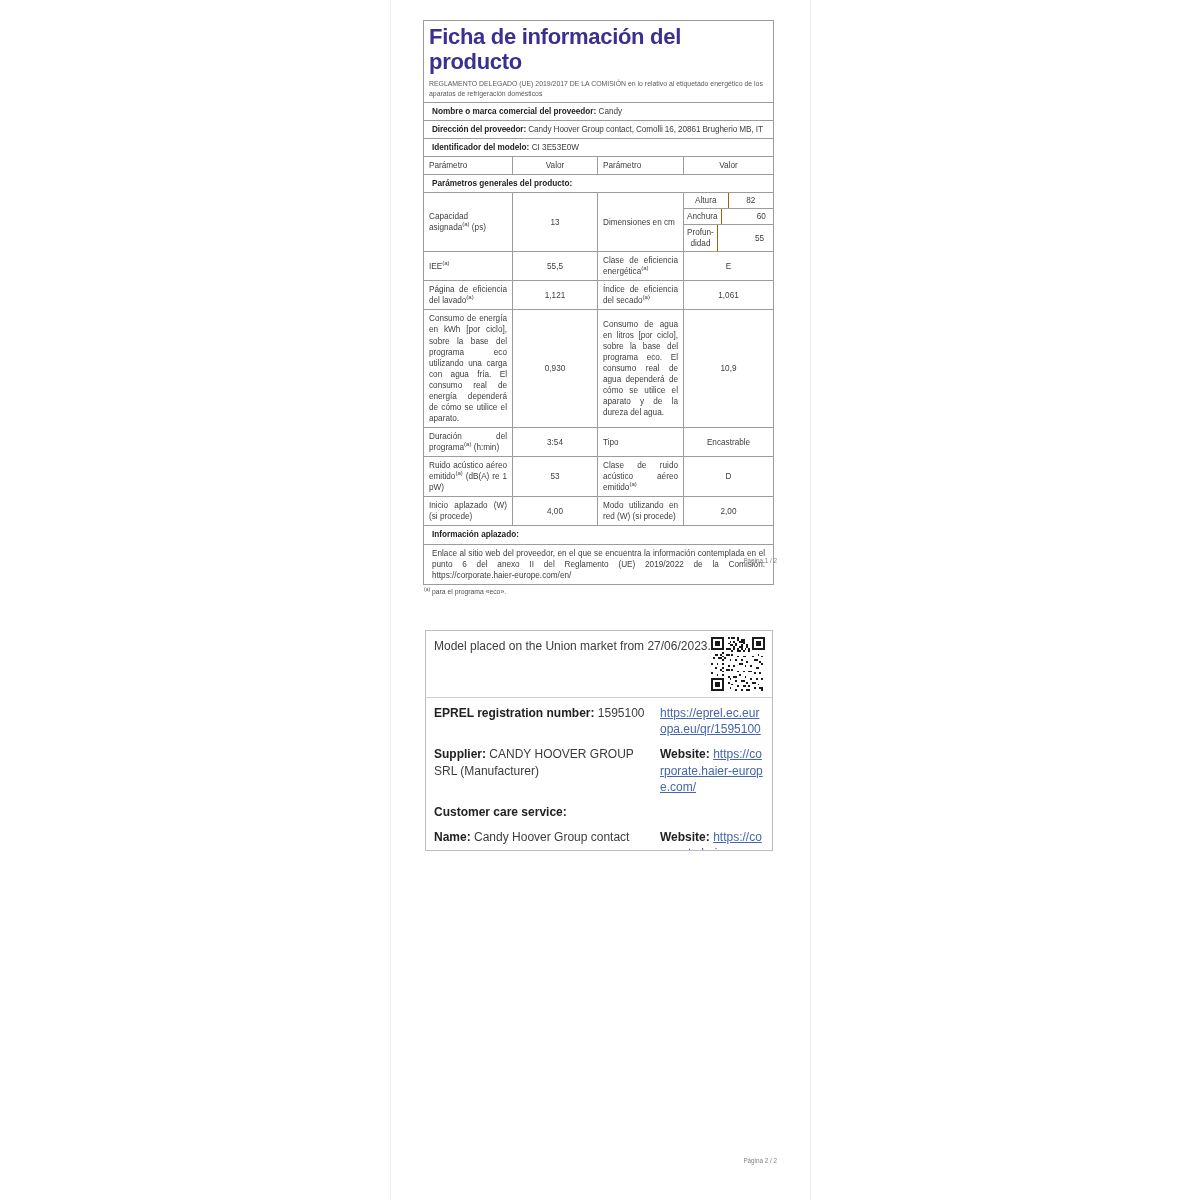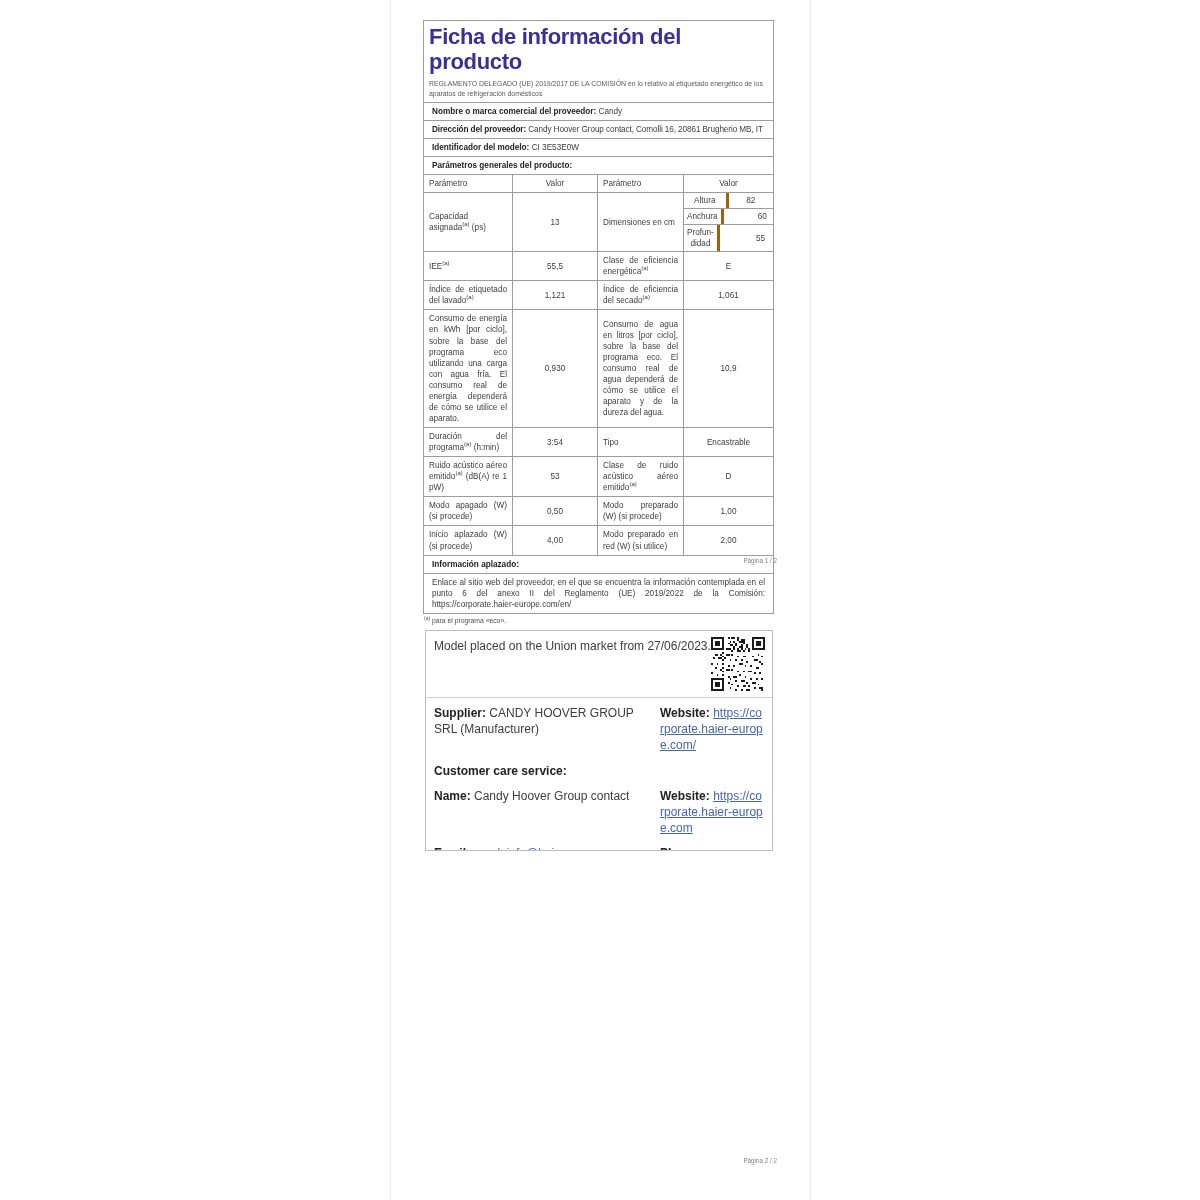--- a/index.html
+++ b/index.html
@@ -28,21 +28,21 @@
   .doc-title { font-size:22px; font-weight:700; color:#3a3092; line-height:1.15; letter-spacing:-0.3px; margin:0 0 4px 0; }
   .regulation { font-size:6.9px; color:#595959; line-height:1.45; }
   .center { text-align:center; }
   .just { text-align:justify; }
   sup { font-size:6px; line-height:0; vertical-align:super; }
   .dims-cell { padding:0 !important; }
   .dimrow { display:flex; }
   .dimrow + .dimrow { border-top:1px solid #9c9c9c;gap:28px; }
   .dim-l, .dim-v { width:50%; box-sizing:border-box; text-align:center; padding:2px 3px;
     display:flex; align-items:center; justify-content:center; min-height:15px; }
-  .dim-l { border-right:3px solid #a16207; }
+  .dim-l { border-right:1px solid #a16207; }
   .footnote { margin-top:3px; font-size:6.8px; color:#4f4f4f; padding-left:1px; }
   .footnote sup { font-size:5px; }
   .pagenum { position:absolute; right:423px; font-size:6.3px; color:#828282; }
   #pagenum1 { top:557px; }
   #pagenum2 { top:1157px; }
 
   
   #page2box { position:absolute; left:425px; top:630px; width:348px; height:221px;
     border:1px solid #bdbdbd; box-sizing:border-box; font-size:12px; overflow:hidden; }
   .p2row1 { position:relative; height:66px; border-bottom:1px solid #cfcfcf; }
@@ -95,30 +95,30 @@
     </tr>
 
     <tr>
       <td colspan="4" class="fullrow">
         <span class="b">Identificador del modelo:</span>
         <span>CI 3E53E0W</span>
       </td>
     </tr>
 
     <tr>
-      <td colspan="4" class="fullrow">
-        <span class="b">Parámetros generales del producto:</span>
-      </td>
-    </tr>
-
-    <tr>
       <td>Parámetro</td>
       <td class="center">Valor</td>
       <td>Parámetro</td>
       <td class="center">Valor</td>
+    </tr>
+
+    <tr>
+      <td colspan="4" class="fullrow">
+        <span class="b">Parámetros generales del producto:</span>
+      </td>
     </tr>
 
     <tr>
       <td class="just">
         <span>Capacidad asignada</span><sup>(a)</sup><span> (ps)</span>
       </td>
       <td class="center">13</td>
       <td>Dimensiones en cm</td>
       <td class="dims-cell">
         <div class="dimrow">
@@ -142,21 +142,21 @@
       </td>
       <td class="center">55,5</td>
       <td class="just">
         <span>Clase de eficiencia energética</span><sup>(a)</sup>
       </td>
       <td class="center">E</td>
     </tr>
 
     <tr>
       <td class="just">
-        <span>Índice de etiquetado del lavado</span><sup>(a)</sup>
+        <span>Página de eficiencia del lavado</span><sup>(a)</sup>
       </td>
       <td class="center">1,121</td>
       <td class="just">
         <span>Índice de eficiencia del secado</span><sup>(a)</sup>
       </td>
       <td class="center">1,061</td>
     </tr>
 
     <tr>
       <td class="just">Consumo de energía en kWh [por ciclo], sobre la base del programa eco utilizando una carga con agua fría. El consumo real de energía dependerá de cómo se utilice el aparato.</td>
@@ -178,31 +178,25 @@
       <td class="just">
         <span>Ruido acústico aéreo emitido</span><sup>(a)</sup><span> (dB(A) re 1 pW)</span>
       </td>
       <td class="center">53</td>
       <td class="just">
         <span>Clase de ruido acústico aéreo emitido</span><sup>(a)</sup>
       </td>
       <td class="center">D</td>
     </tr>
 
-    <tr>
-      <td class="just">Modo apagado (W) (si procede)</td>
-      <td class="center">0,50</td>
-      <td class="just">Modo preparado (W) (si procede)</td>
-      <td class="center">1,00</td>
-    </tr>
 
     <tr>
       <td class="just">Inicio aplazado (W) (si procede)</td>
       <td class="center">4,00</td>
-      <td class="just">Modo preparado en red (W) (si utilice)</td>
+      <td class="just">Modo utilizando en red (W) (si procede)</td>
       <td class="center">2,00</td>
     </tr>
 
 
     <tr>
       <td colspan="4" class="fullrow">
         <span class="b">Información aplazado:</span>
       </td>
     </tr>
 
@@ -242,20 +236,29 @@
         <path d="M8 6h1v1H8zM10 6h1v1h-1zM12 6h1v1h-1zM14 6h1v1h-1zM16 6h1v1h-1zM18 6h1v1h-1zM20 6h1v1h-1zM6 8h1v1H6zM6 10h1v1H6zM6 12h1v1H6zM6 14h1v1H6zM6 16h1v1H6zM6 18h1v1H6zM6 20h1v1H6z"></path>
         <path d="M9 0h1v1H9zM11 0h2v1h-2zM14 0h1v2h-1zM16 1h2v1h-2zM10 2h1v1h-1zM12 2h1v1h-1zM15 2h3v1h-3zM9 3h1v1H9zM13 3h1v2h-1zM17 3h1v1h-1zM10 4h2v1h-2zM16 4h1v1h-1zM19 4h1v1h-1zM12 5h1v1h-1zM15 5h2v1h-2zM19 5h1v1h-1zM9 6h1v1H9z"></path>
         <path d="M11 7h1v1h-1zM14 7h2v1h-2zM17 7h1v1h-1zM20 7h1v1h-1zM2 9h2v1H2zM5 9h1v1H5zM8 9h2v1H8zM11 9h1v1h-1zM25 9h1v1h-1zM14 10h1v1h-1zM17 10h2v1h-2zM22 10h1v1h-1zM27 10h1v1h-1zM1 11h1v1H1zM4 11h2v1H4zM7 11h1v1H7zM10 12h1v1h-1zM13 12h1v1h-1zM16 12h1v1h-1zM23 12h2v1h-2zM19 13h1v1h-1zM26 13h1v1h-1z"></path>
         <path d="M0 14h1v1H0zM3 14h1v1H3zM6 14h1v1H6zM15 14h2v1h-2zM27 14h1v1h-1zM9 15h1v1H9zM12 15h1v1h-1zM18 15h1v1h-1zM21 15h1v1h-1zM2 16h1v1H2zM24 16h2v1h-2zM5 17h1v1H5zM8 17h2v1H8zM11 17h1v1h-1zM14 18h1v1h-1zM17 18h1v1h-1zM20 18h2v1h-2zM0 19h1v1H0zM23 19h1v1h-1zM26 19h1v1h-1z"></path>
         <path d="M3 20h1v1H3zM6 20h1v1H6zM15 20h1v1h-1zM9 21h1v1H9zM12 21h2v1h-2zM18 21h1v1h-1zM10 22h1v1h-1zM21 22h1v1h-1zM24 22h1v1h-1zM27 22h1v1h-1zM13 23h1v1h-1zM16 23h2v1h-2zM9 24h1v1H9zM19 24h1v1h-1zM22 24h2v1h-2zM11 25h1v1h-1zM25 25h1v1h-1zM14 26h1v1h-1zM17 26h2v1h-2zM20 26h1v1h-1zM10 27h1v1h-1zM23 27h1v1h-1zM26 27h2v1h-2zM13 28h1v1h-1zM16 28h1v1h-1zM19 28h2v1h-2zM27 28h1v1h-1z"></path>
       </g>
     </svg>
   </div>
 
   <div class="p2body">
+    <div class="p2line">
+      <div class="p2l">
+        <span class="b">EPREL registration number:</span>
+        <span>1595100</span>
+      </div>
+      <div class="p2r">
+        <a class="link">https://eprel.ec.europa.eu/qr/1595100</a>
+      </div>
+    </div>
 
     <div class="p2line">
       <div class="p2l">
         <span class="b">Supplier:</span>
         <span>CANDY HOOVER GROUP SRL (Manufacturer)</span>
       </div>
       <div class="p2r">
         <span class="b">Website:</span>
         <a class="link">https://corporate.haier-europe.com/</a>
       </div>

